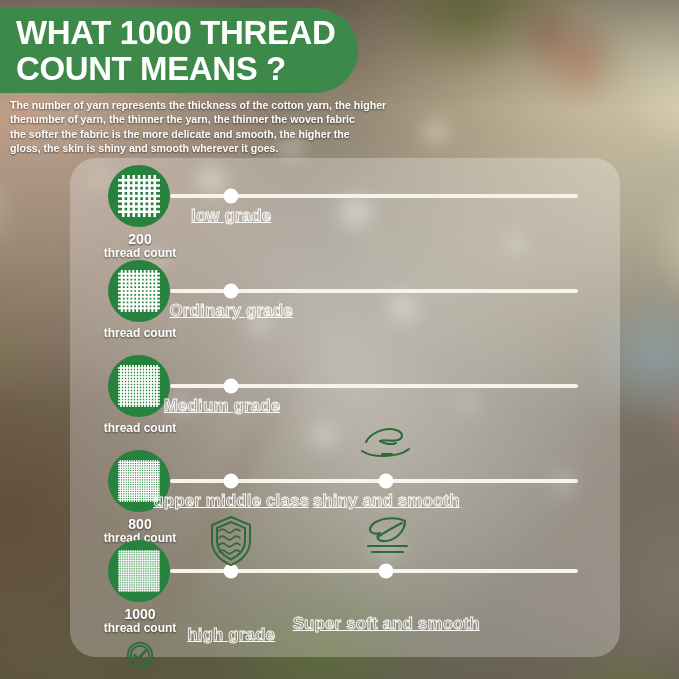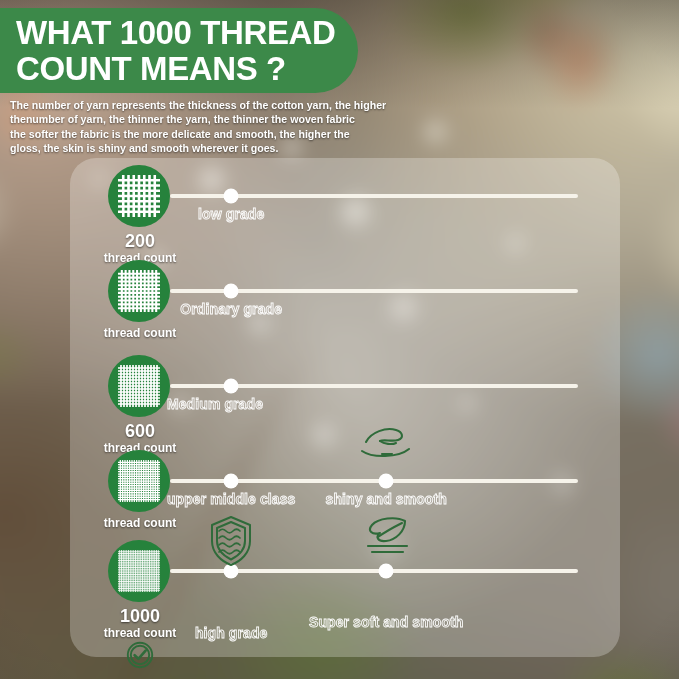--- a/index.html
+++ b/index.html
@@ -135,37 +135,38 @@
     background:#26823c;
     display:flex; align-items:center; justify-content:center;
   }
   .mesh{ width:42px; height:42px; }
   .tc-label{
     position:absolute; left:60px; width:160px;
     text-align:center; color:#ffffff; font-weight:bold;
     line-height:1.1; white-space:pre-line;
     text-shadow:0 1px 2px rgba(0,0,0,.55);
   }
-  .tc-num{ font-size:18px; display:block; }
+  .tc-num{ font-size:14px; display:block; }
   .tc-sub{ font-size:12px; display:block; }
 
   .track{
     position:absolute; left:170px; width:408px; height:4px;
     background:#f6f3ea; border-radius:2px;
   }
   .dot{
     position:absolute; width:15px; height:15px; border-radius:50%;
     background:#ffffff; transform:translate(-50%,-50%);
   }
   .stop-label{
     position:absolute; transform:translateX(-50%);
-    font-size:14px; font-weight:bold; white-space:nowrap;
+    font-size:17px; font-weight:bold; white-space:nowrap;
     color:transparent;
     -webkit-text-stroke:0.9px rgba(255,255,255,.95);
     letter-spacing:.1px;
+    text-decoration:underline;
   }
   .stop-icon{ position:absolute; transform:translateX(-50%); }
   .check-badge{ position:absolute; transform:translateX(-50%); }
 </style>
 </head>
 <body>
 
 <div id="bg">
   <div class="blurwrap">
     <div class="layer bg-base"></div>
@@ -279,23 +280,23 @@
             <line x1="0" y1="30.00" x2="42" y2="30.00"></line>
             <line x1="33.00" y1="0" x2="33.00" y2="42"></line>
             <line x1="0" y1="33.00" x2="42" y2="33.00"></line>
             <line x1="36.00" y1="0" x2="36.00" y2="42"></line>
             <line x1="0" y1="36.00" x2="42" y2="36.00"></line>
             <line x1="39.00" y1="0" x2="39.00" y2="42"></line>
             <line x1="0" y1="39.00" x2="42" y2="39.00"></line>
           </g>
         </svg>
       </div>
-      <div class="tc-label" style="top: 422px;"><span class="tc-num">600</span><span class="tc-sub">thread count</span></div>
+      <div class="tc-label" style="top: 422px;"><span class="tc-sub">thread count</span></div>
       <div class="dot" style="left: 231.2px; top: 386px; background: rgb(255, 255, 255);"></div>
-      <div class="stop-label" style="left: 215px; top: 396px;">Medium grade</div>
+      <div class="stop-label" style="left: 222px; top: 396px;">Medium grade</div>
     </div>
     <div class="row" style="top: 0px;">
       <div class="track" style="top: 479px; background: rgb(246, 243, 234);"></div>
       <div class="swatch" style="top: 450px; background: rgb(38, 130, 60);">
         <svg class="mesh" viewBox="0 0 42 42">
     <rect x="0" y="0" width="42" height="42" fill="none"></rect>
     <g stroke="#ffffff" stroke-width="1.25">
             <line x1="2.33" y1="0" x2="2.33" y2="42"></line>
             <line x1="0" y1="2.33" x2="42" y2="2.33"></line>
             <line x1="4.67" y1="0" x2="4.67" y2="42"></line>
@@ -326,21 +327,21 @@
             <line x1="0" y1="32.67" x2="42" y2="32.67"></line>
             <line x1="35.00" y1="0" x2="35.00" y2="42"></line>
             <line x1="0" y1="35.00" x2="42" y2="35.00"></line>
             <line x1="37.33" y1="0" x2="37.33" y2="42"></line>
             <line x1="0" y1="37.33" x2="42" y2="37.33"></line>
             <line x1="39.67" y1="0" x2="39.67" y2="42"></line>
             <line x1="0" y1="39.67" x2="42" y2="39.67"></line>
           </g>
         </svg>
       </div>
-      <div class="tc-label" style="top: 517px;"><span class="tc-sub">thread count</span></div>
+      <div class="tc-label" style="top: 517px;"><span class="tc-num">800</span><span class="tc-sub">thread count</span></div>
       <div class="dot" style="left: 231.2px; top: 481px; background: rgb(255, 255, 255);"></div>
       <div class="stop-label" style="left: 231.2px; top: 491px;">upper middle class</div>
       <div class="dot" style="left: 386.24px; top: 481px; background: rgb(255, 255, 255);"></div>
       <div class="stop-label" style="left: 386.24px; top: 491px;">shiny and smooth</div>
       <div class="stop-icon" style="left: 386.24px; top: 425px;"><svg width="56" height="40" viewBox="0 0 56 40" fill="none" stroke="#2f6b3a" stroke-width="2.1" stroke-linecap="round" stroke-linejoin="round">
       <path d="M8 17 C13 7, 28 2, 38 5 C45 7, 46 13, 40 15 C34 17, 26 14, 22 16"></path>
       <path d="M22 16 C26 19, 34 20, 38 18"></path>
       <path d="M4 26 C14 33, 40 33, 51 24"></path>
       <path d="M24 29 L34 29"></path>
     </svg></div>

